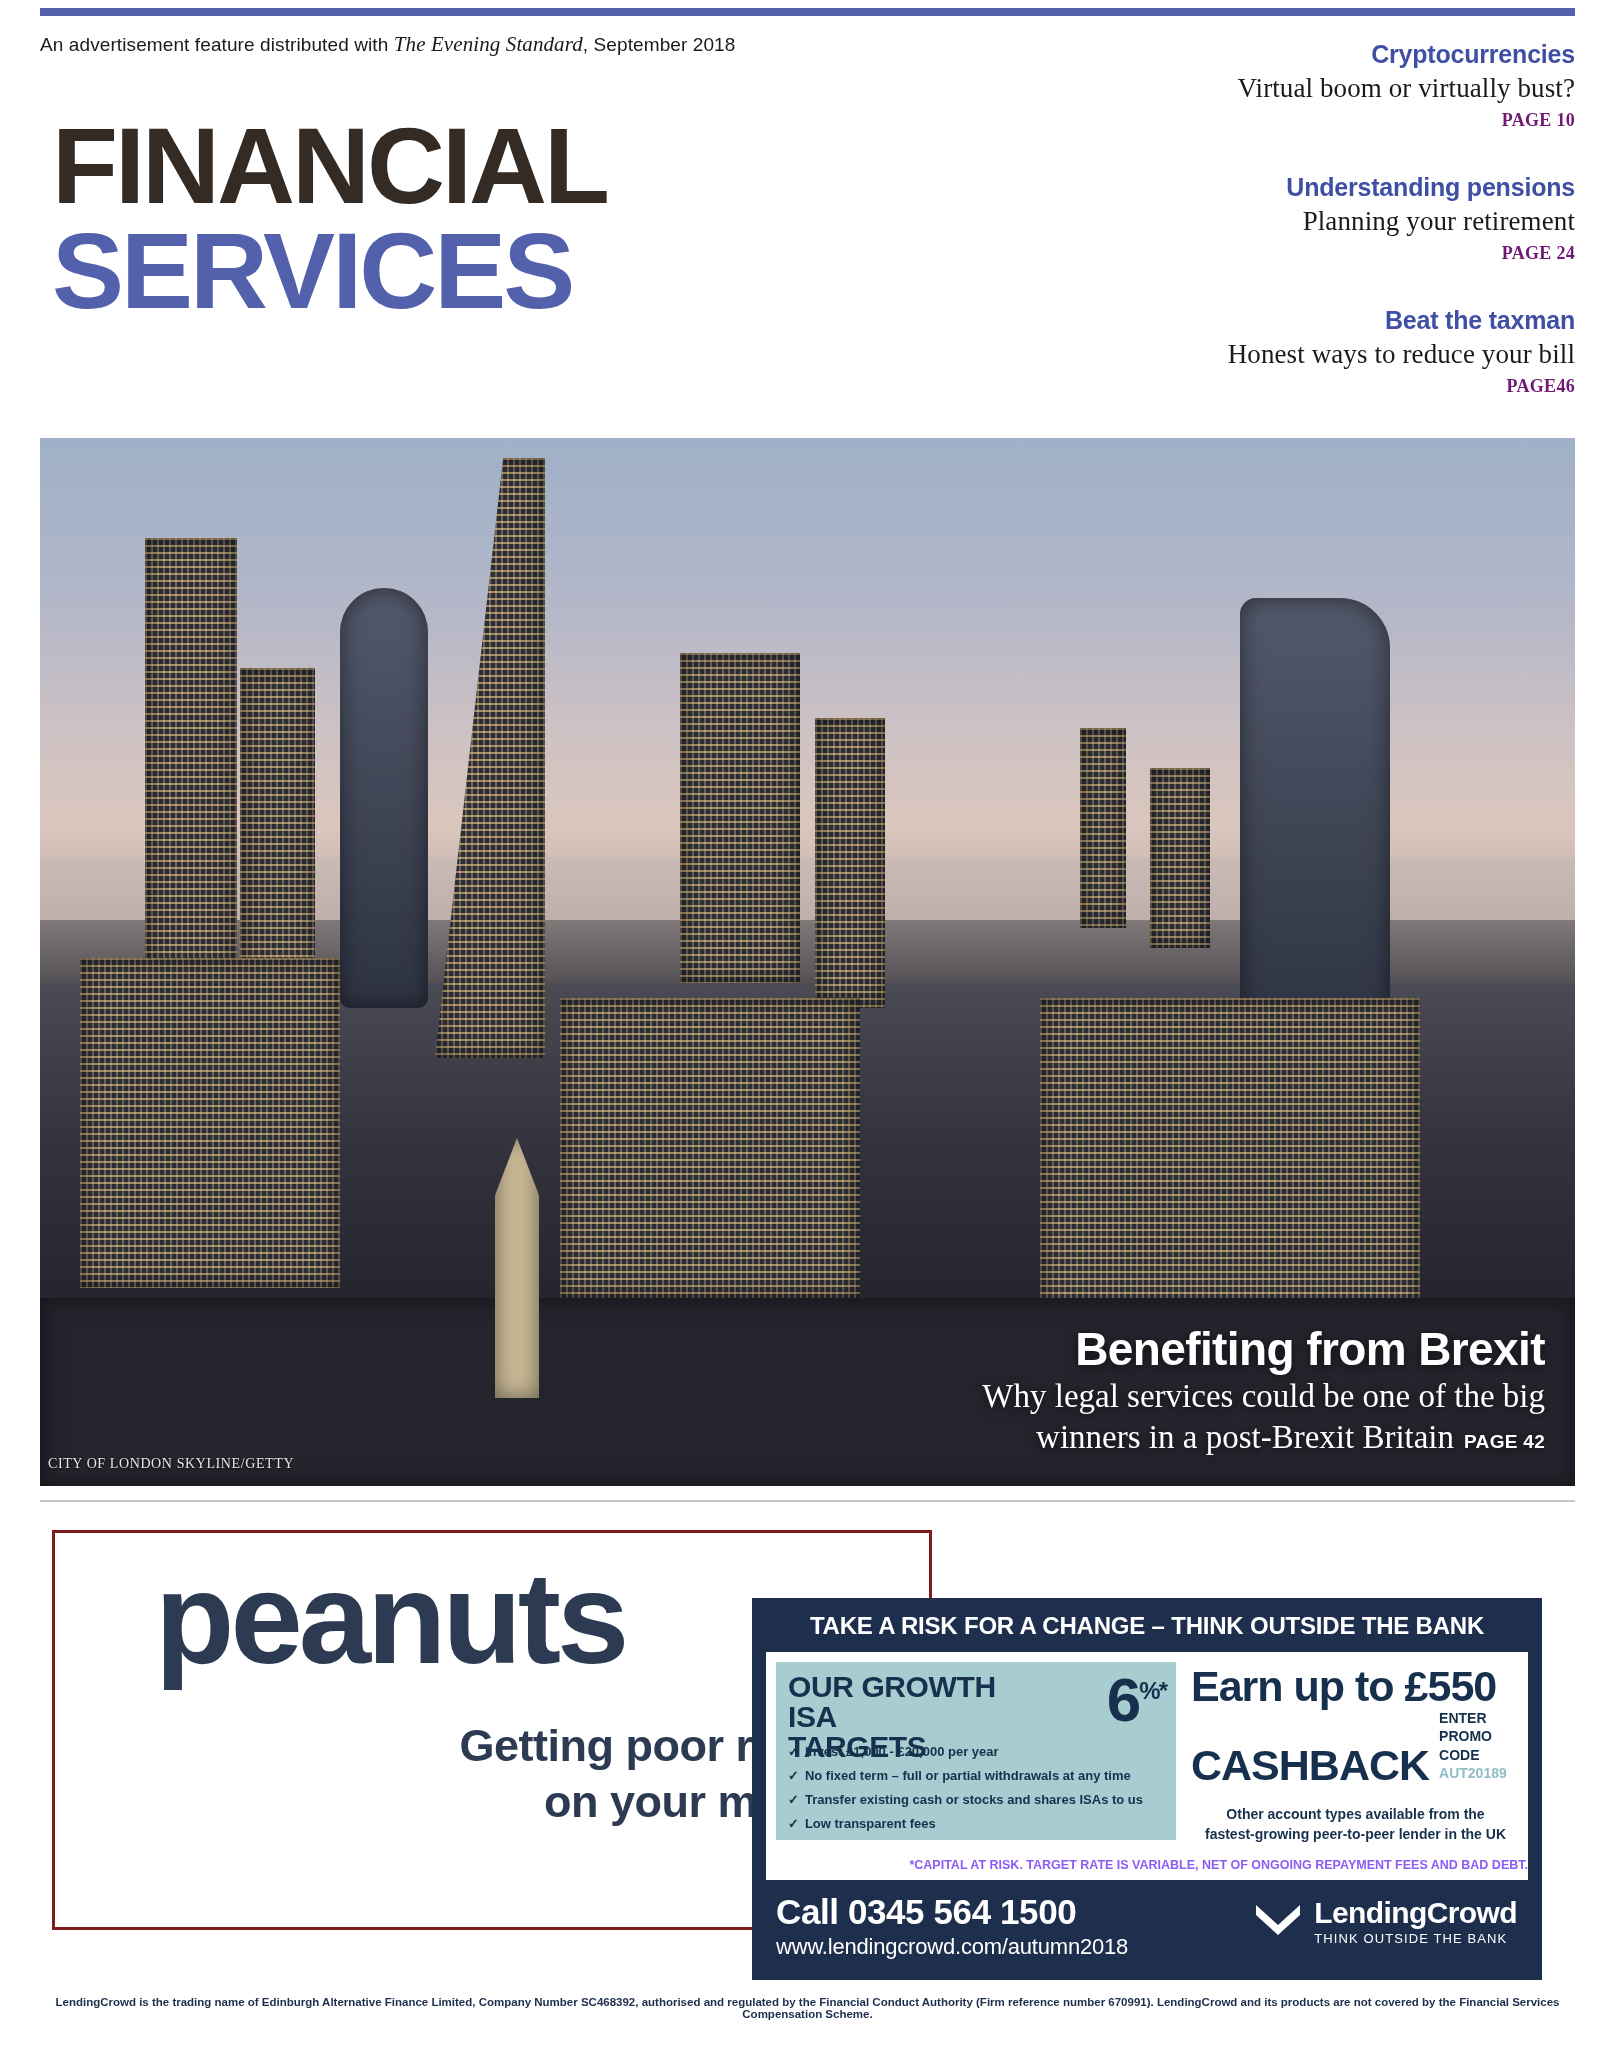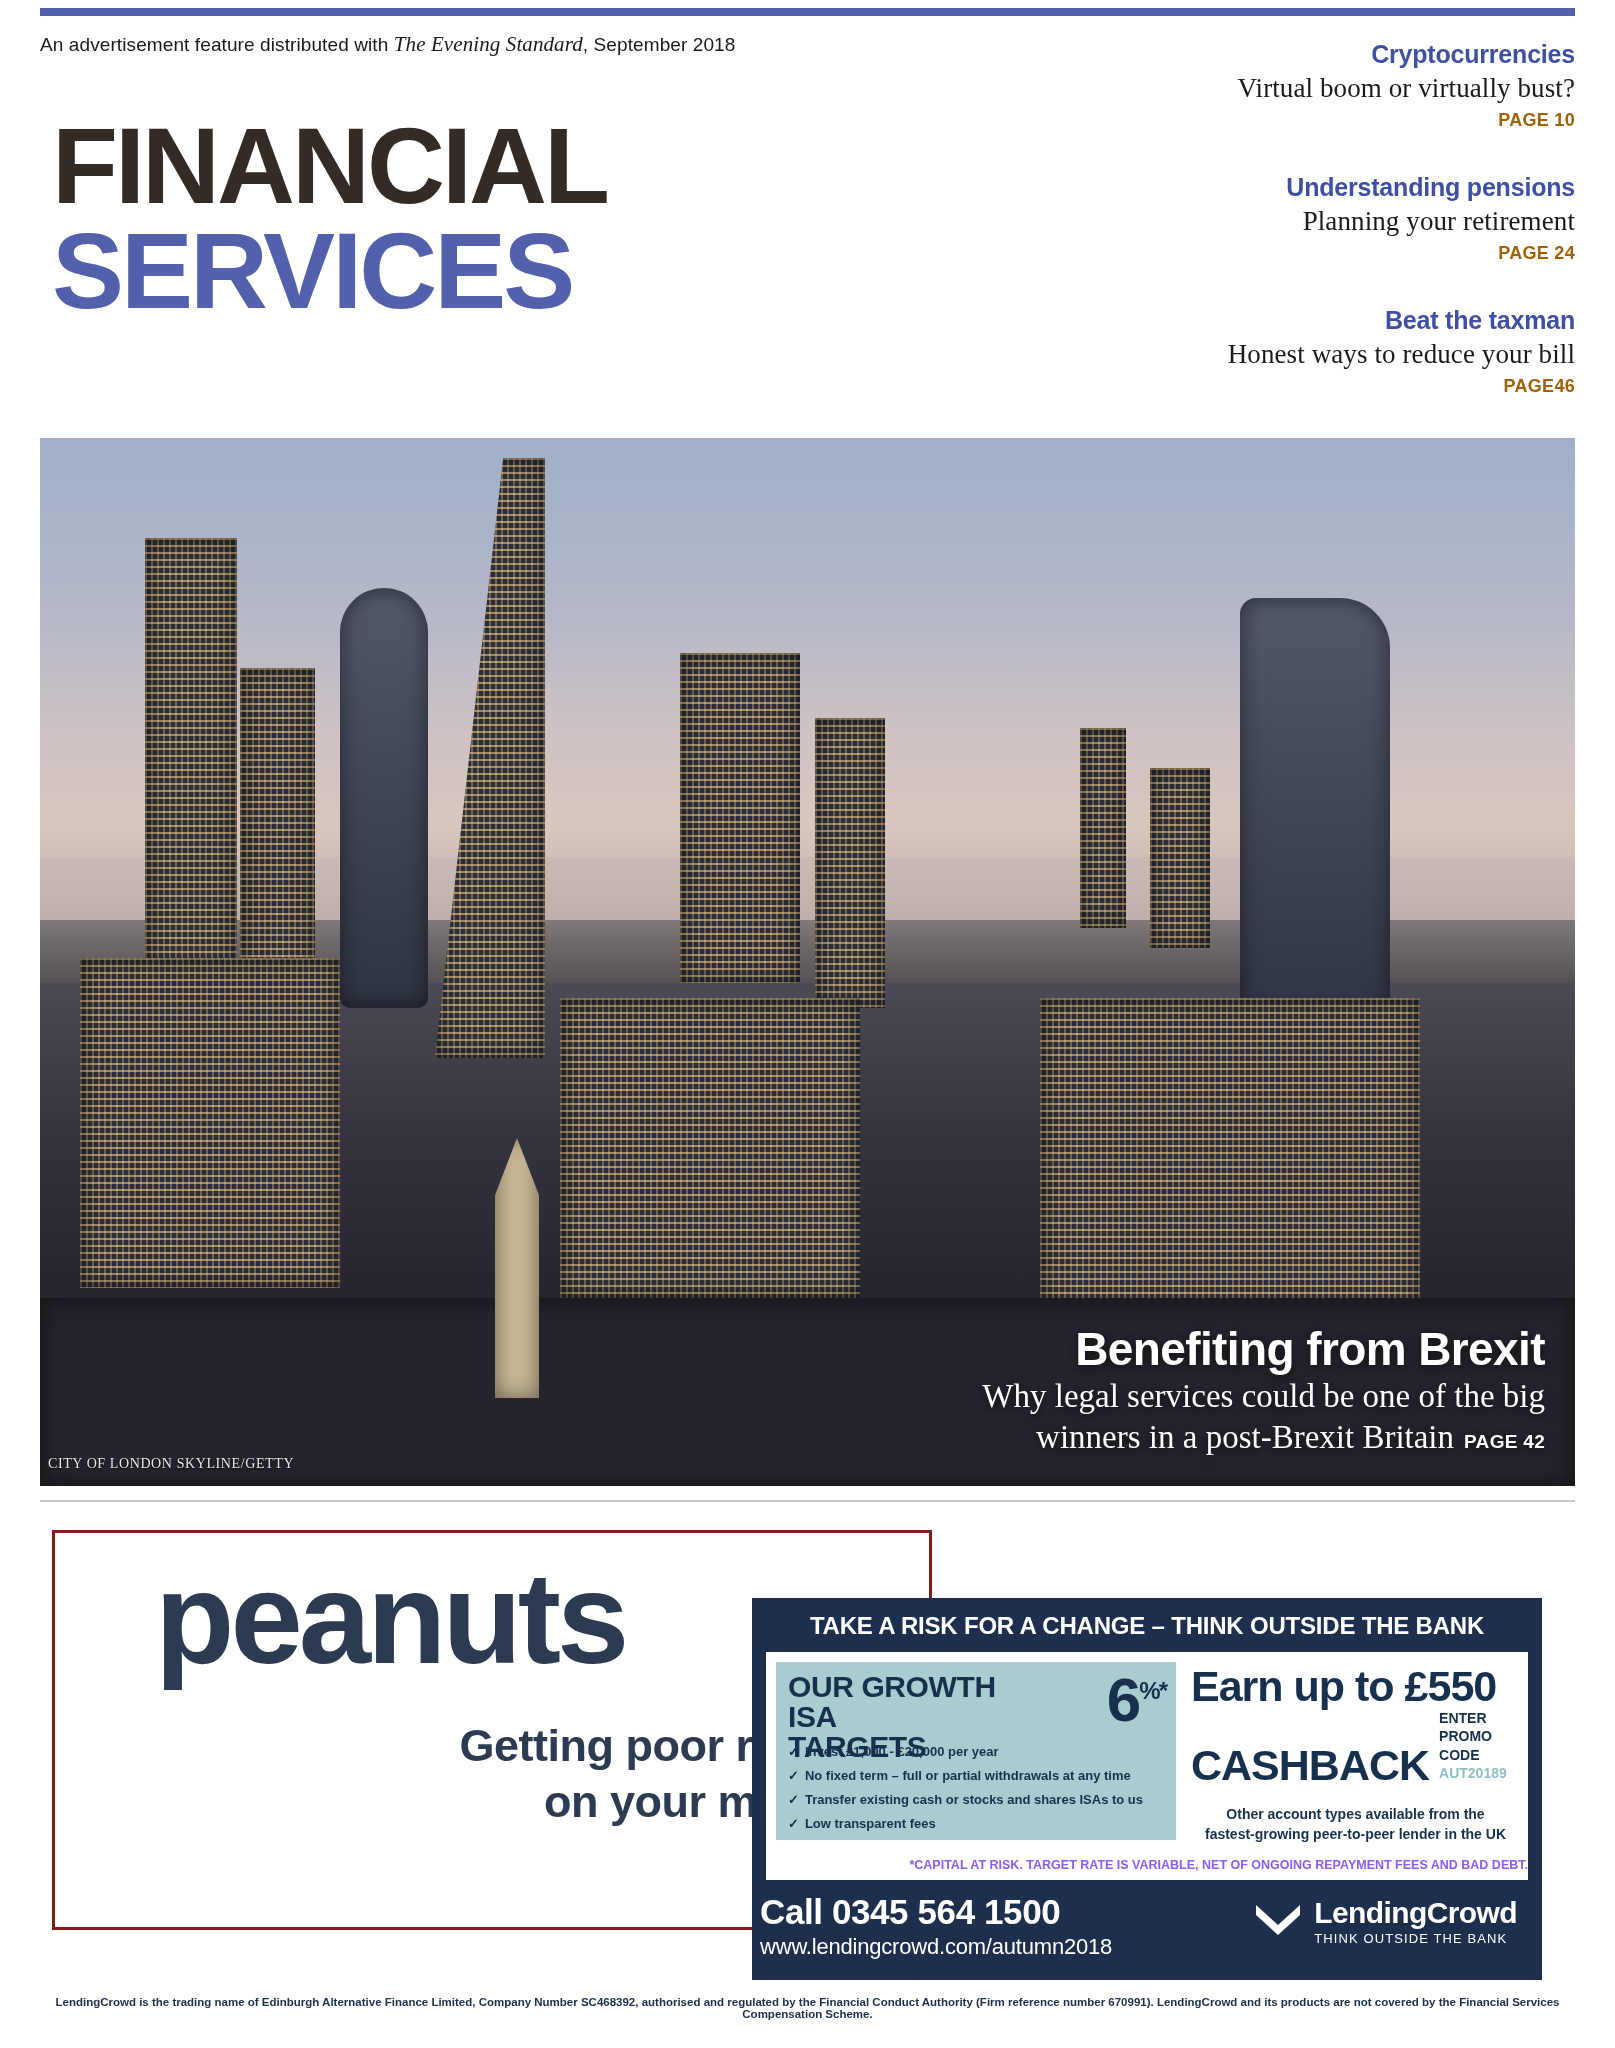--- a/index.html
+++ b/index.html
@@ -93,24 +93,24 @@
     letter-spacing: -0.2px;
   }
   .teaser-sub {
     font-family: "Liberation Serif", serif;
     font-size: 27px;
     color: #1a1a1a;
     margin-top: 4px;
     letter-spacing: 0.1px;
   }
   .teaser-page {
-    font-family: Liberation Sans, sans-serif;
+    font-family: Liberation Serif, serif;
     font-weight: bold;
     font-size: 18px;
-    color: #a16207;
+    color: #701a75;
     margin-top: 6px;
     letter-spacing: 0.3px;
   }
   
   .hero {
     position: absolute;
     left: 40px;
     top: 438px;
     width: 1535px;
     height: 1048px;
@@ -347,21 +347,21 @@
     bottom: 8px;
     text-align: right;
     font-family: "Liberation Sans", sans-serif;
     font-weight: bold;
     font-size: 12.5px;
     color: #8b5cf6;
   }
   .lc-bottom {
     position: relative;
     height: 108px;
-    padding: 12px 20px 0 8px;
+    padding: 12px 20px 0 24px;
     box-sizing: border-box;
   }
   .lc-call {
     font-family: "Liberation Sans", sans-serif;
     font-weight: bold;
     font-size: 35px;
     letter-spacing: -0.4px;
   }
   .lc-url {
     font-family: "Liberation Sans", sans-serif;

